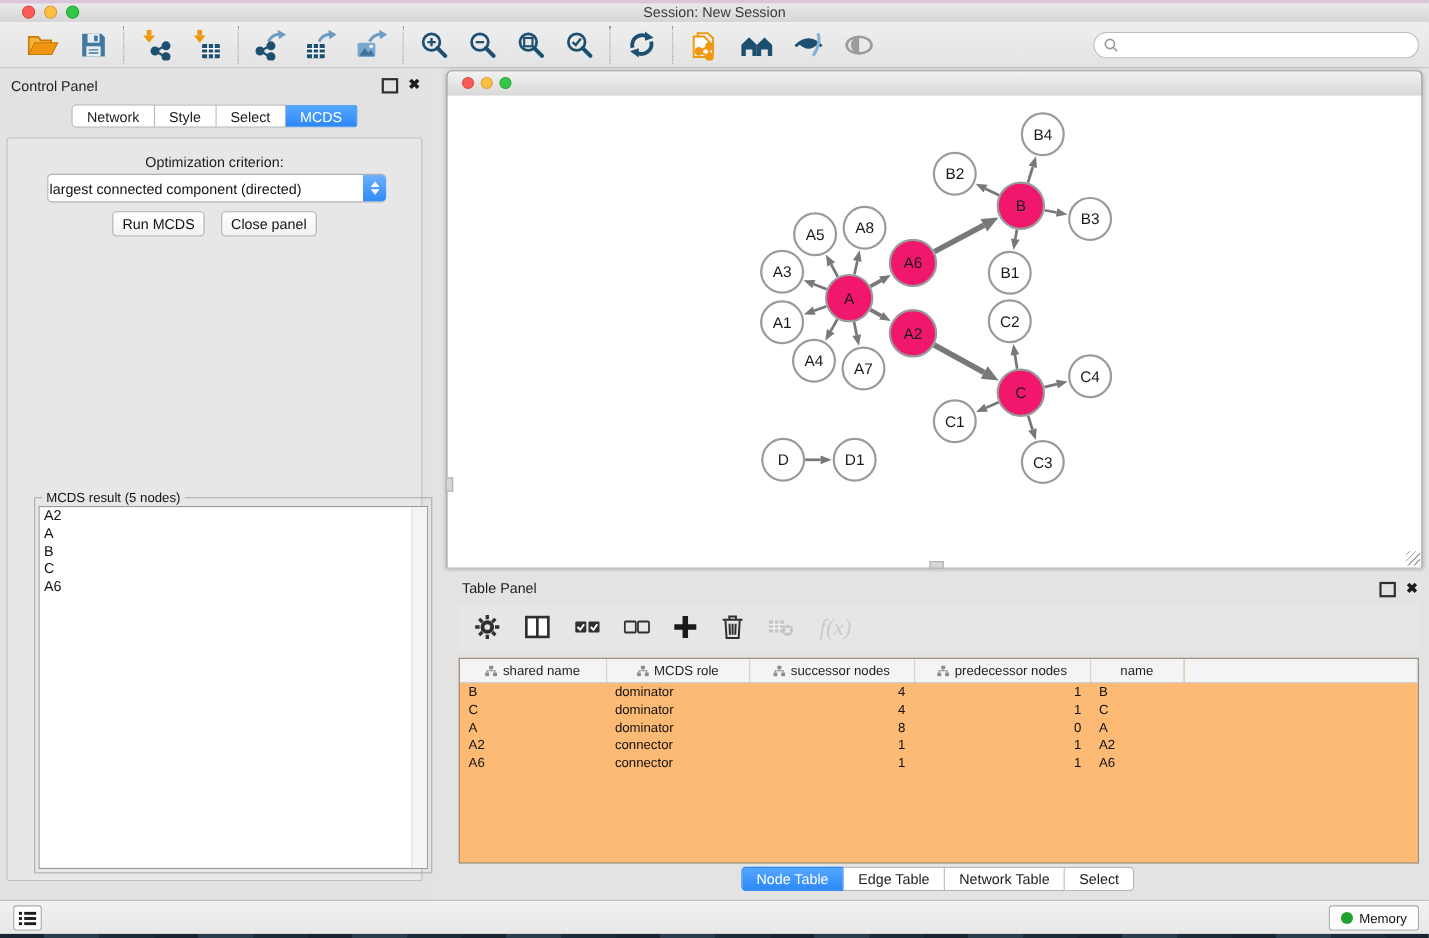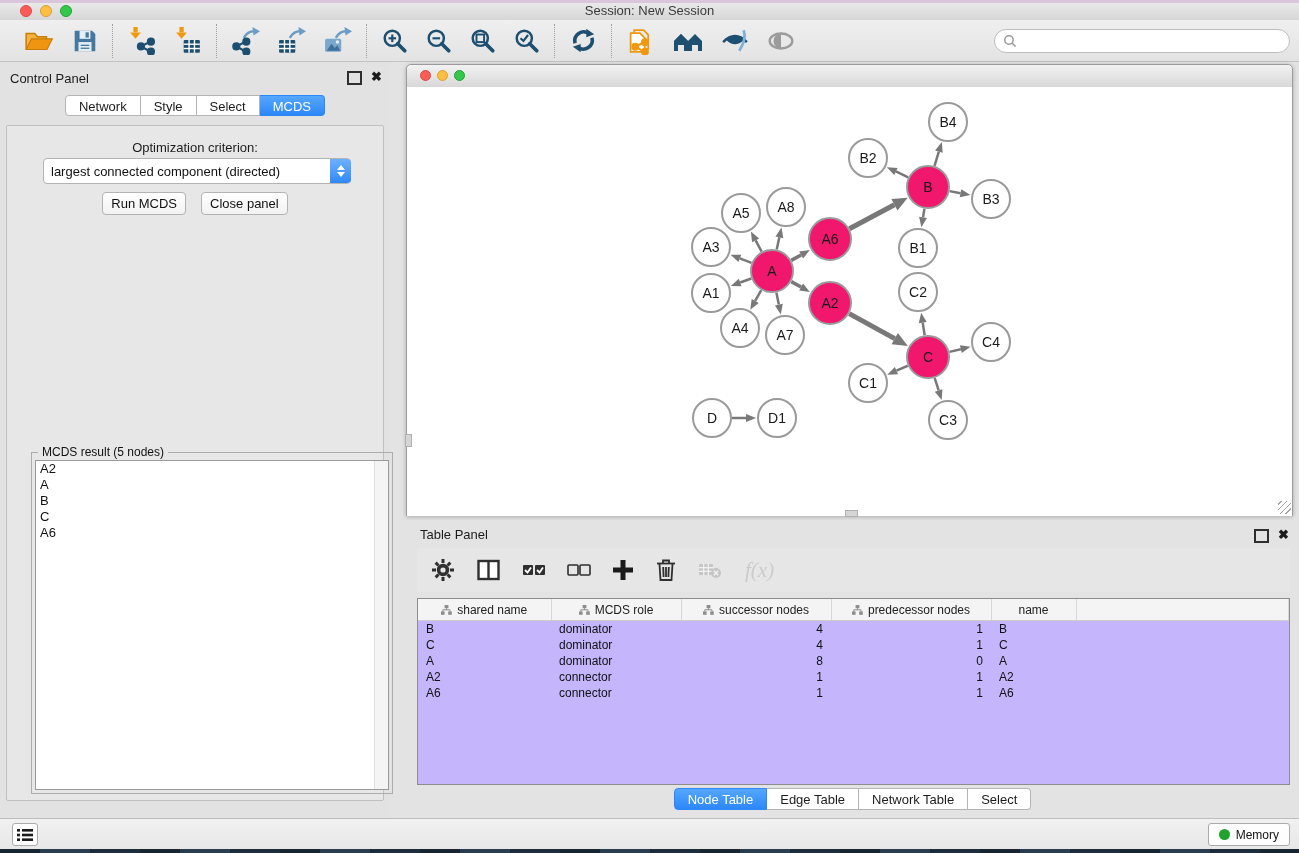--- a/index.html
+++ b/index.html
@@ -41,21 +41,21 @@
        border:1px solid #b5b5b5;border-left:none;cursor:pointer;color:#1c1c1c;box-sizing:border-box;
        font-family:"Liberation Sans",sans-serif;}
   .tab:first-child{border-left:1px solid #b5b5b5;border-radius:4px 0 0 4px;}
   .tab:last-child{border-radius:0 4px 4px 0;}
   .tab.active{background:linear-gradient(#55a7fe,#2c87f8);color:#fff;border-color:#2c87f8;}
   .cp-content{position:absolute;left:6px;top:63px;width:378px;height:676px;
               background:#e7e7e7;border:1px solid #c0c0c0;border-radius:2px;box-sizing:border-box;}
   .opt-label{margin-top:14px;text-align:center;font-size:13px;color:#1c1c1c;}
   .criterion{position:absolute;left:36px;top:32px;width:306px;height:24px;background:#fff;
              border:1px solid #b3b3b3;border-radius:4px;display:flex;align-items:center;cursor:pointer;}
-  .criterion .val{flex:1;font-size:13px;padding-left:7px;color:#111;white-space:nowrap;}
+  .criterion .val{flex:1;font-size:13px;padding-left:1px;color:#111;white-space:nowrap;}
   .stepper{width:21px;height:24px;margin-right:-1px;border-radius:0 4px 4px 0;
            background:linear-gradient(#6cb1fe,#2f89f9);display:flex;flex-direction:column;
            align-items:center;justify-content:center;gap:2px;}
   .stepper .up{width:0;height:0;border-left:4px solid transparent;border-right:4px solid transparent;border-bottom:5px solid #fff;}
   .stepper .dn{width:0;height:0;border-left:4px solid transparent;border-right:4px solid transparent;border-top:5px solid #fff;}
   .cp-buttons{position:absolute;left:0;top:66px;width:100%;display:flex;justify-content:center;gap:15px;}
   .btn{height:23px;background:linear-gradient(#ffffff,#f2f2f2);border:1px solid #b3b3b3;border-radius:4px;
        font-size:13px;padding:0 8px;cursor:pointer;color:#111;font-family:"Liberation Sans",sans-serif;}
   .result-box{position:absolute;left:24px;top:326px;width:360px;height:340px;
               border:1px solid #adadad;background:transparent;}
@@ -85,21 +85,21 @@
 
   
   .table-panel{position:absolute;left:406px;top:520px;width:893px;height:298px;background:#e3e3e3;}
   .tp-header{position:absolute;left:0;top:0;width:100%;height:26px;}
   .tp-title{position:absolute;left:14px;top:7px;font-size:13px;color:#1c1c1c;}
   .tp-header .panel-float{right:30px;}
   .tp-header .panel-close{right:10px;}
   .tp-toolbar{position:absolute;left:11px;top:28px;width:873px;height:44px;background:#e6e6e6;
               display:flex;align-items:center;gap:17px;padding-left:12px;box-sizing:border-box;}
   .tp-toolbar .tb-btn[data-disabled="true"]{opacity:.45;cursor:default;}
-  .data-table{position:absolute;left:11px;top:78px;width:873px;height:187px;background:#c4b5fd;
+  .data-table{position:absolute;left:11px;top:78px;width:873px;height:187px;background:#fdba74;
               border:1px solid #8d8d8d;box-sizing:border-box;overflow:hidden;}
   table.grid{border-collapse:collapse;table-layout:fixed;font-size:12px;width:100%;}
   table.grid th{height:21px;background:#f4f4f4;border-bottom:1px solid #cfcfcf;border-right:1px solid #d8d8d8;
                 font-weight:normal;color:#222;text-align:center;padding:0;white-space:nowrap;overflow:hidden;}
   table.grid th .hicon{vertical-align:-1px;margin-right:5px;}
   table.grid td{height:16px;padding:0 8px;color:#111;white-space:nowrap;overflow:hidden;}
   td.num{text-align:right;padding-right:14px;}
   .tp-tabs{position:absolute;left:0;top:268px;width:100%;display:flex;justify-content:center;}
   .tp-tabs .tab{height:22px;line-height:22px;}
 

